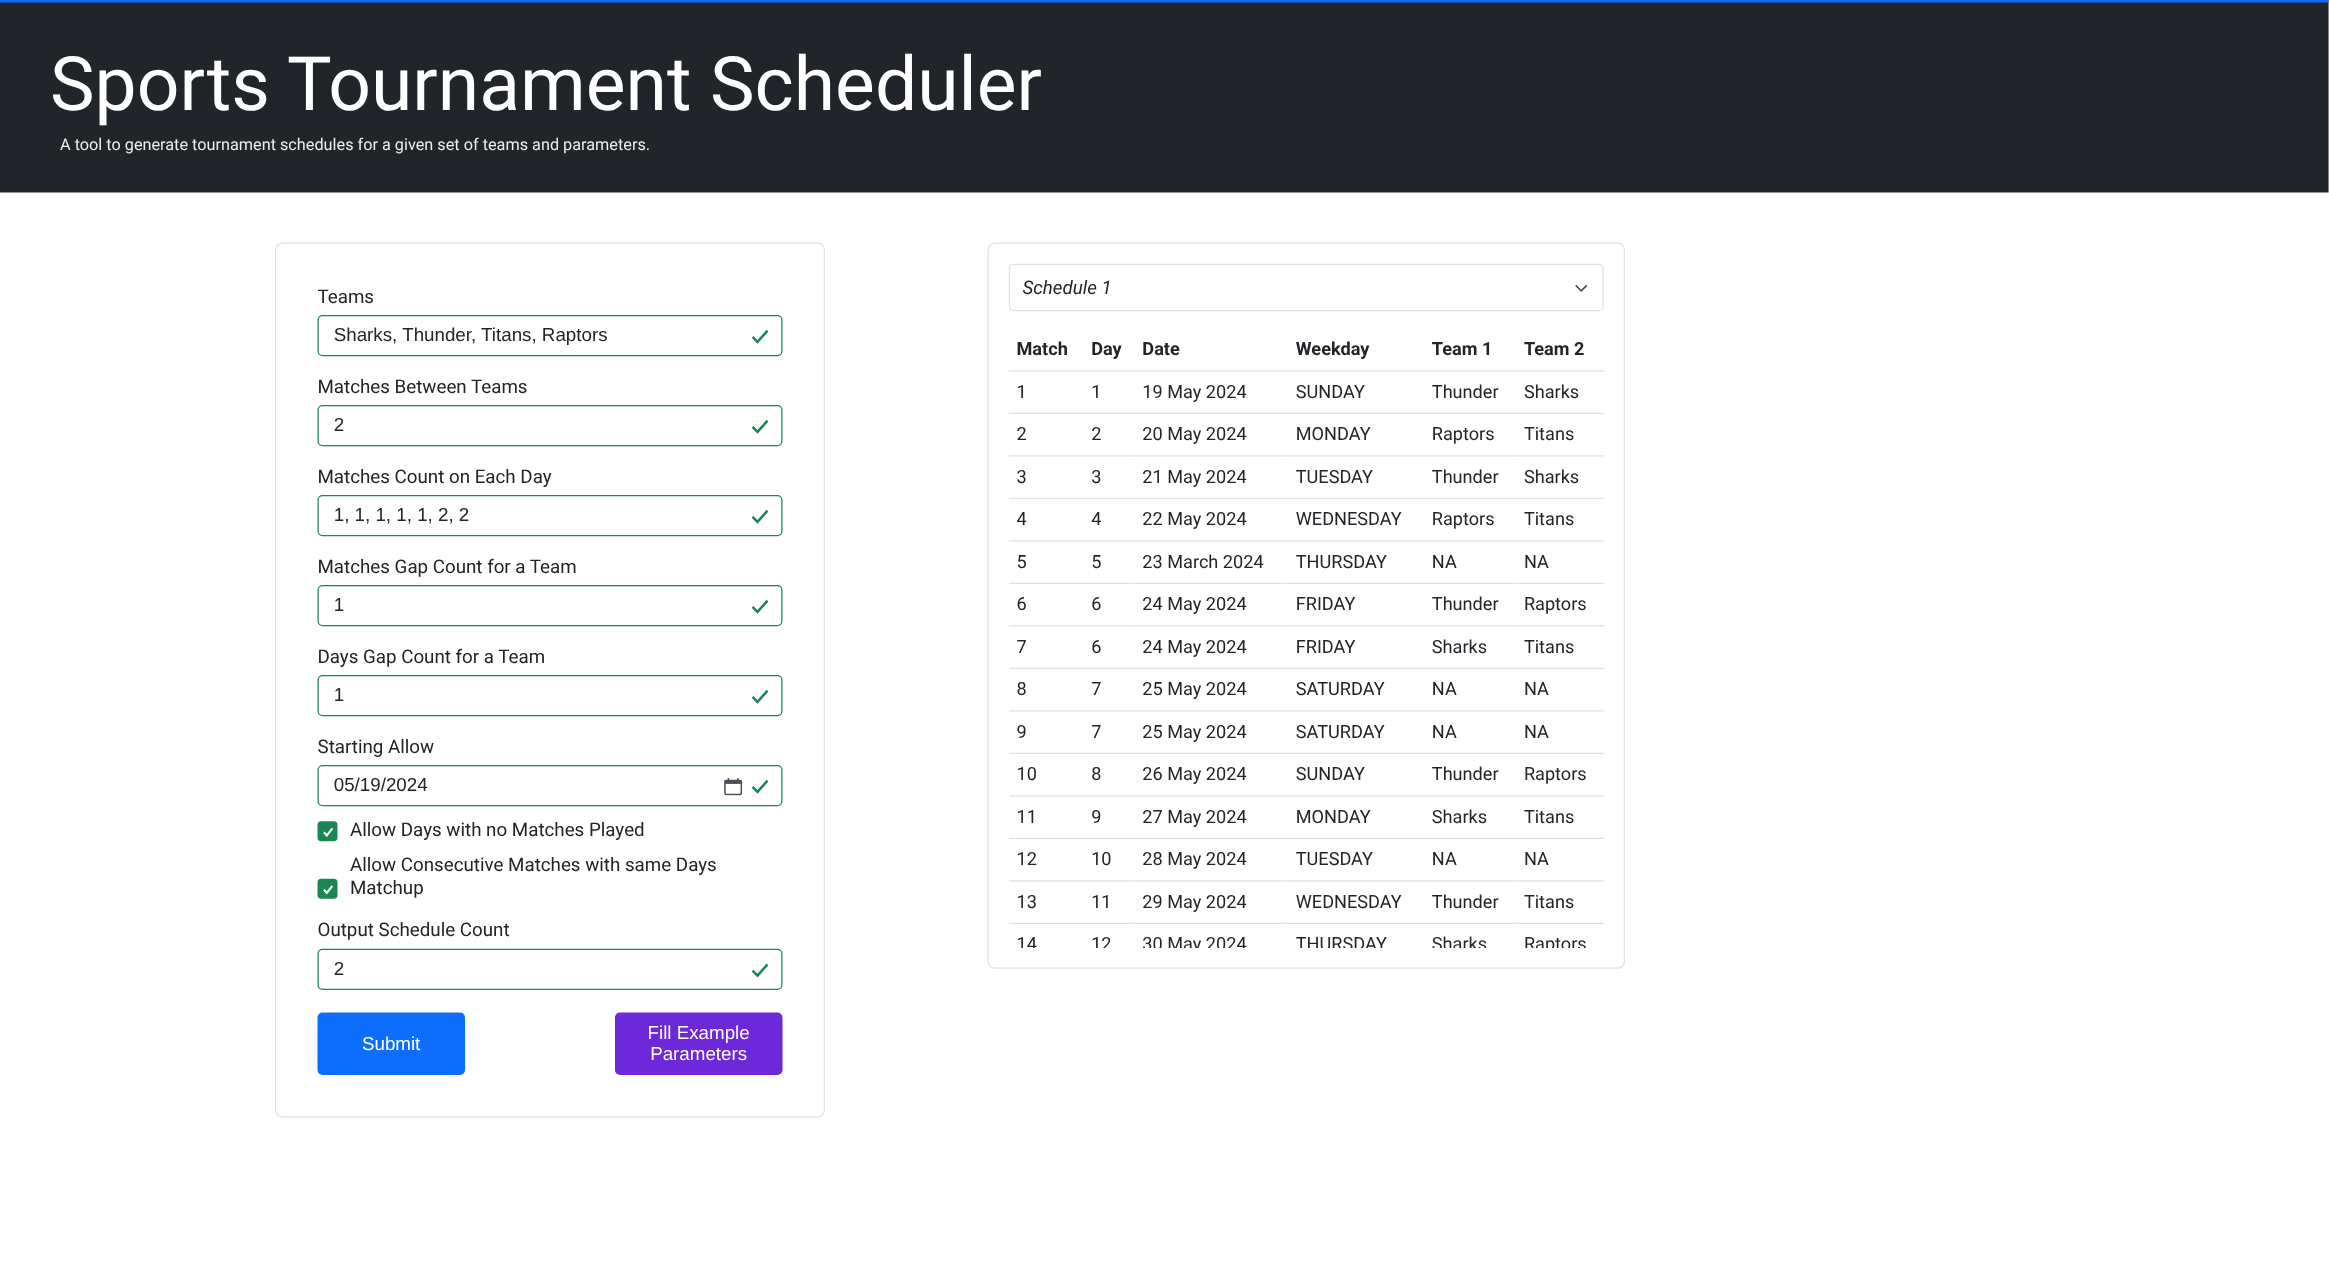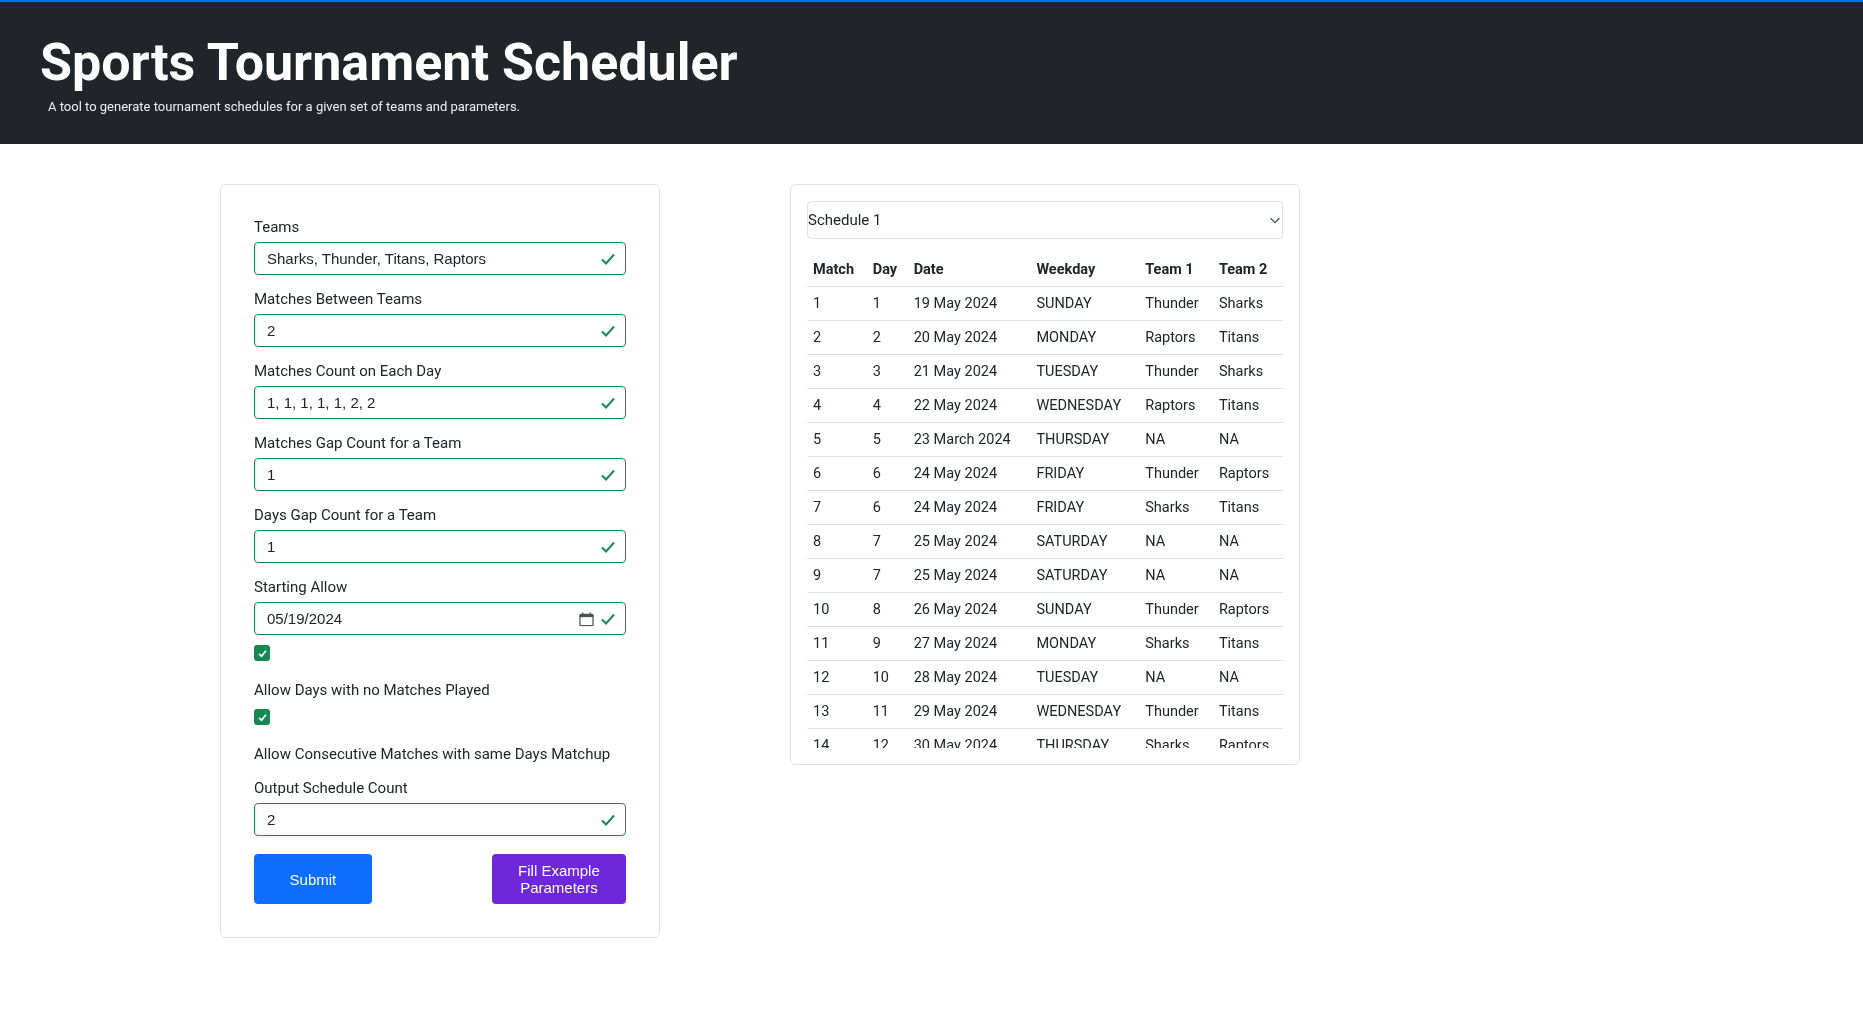--- a/index.html
+++ b/index.html
@@ -12,22 +12,22 @@
       background: #fff;
       color: #212529;
     }
     .header {
       background: #212529;
       color: #fff;
       padding: 30px 40px 30px 40px;
       border-top: 2px solid #0d6efd;
     }
     .header h1 {
-      font-size: 52px;
-      font-weight: 700;
+      font-size: 60px;
+      font-weight: 400;
       margin-bottom: 6px;
     }
     .header p {
       font-size: 13px;
       margin-left: 8px;
       color: #eee;
     }
     .container {
       display: flex;
       gap: 130px;
@@ -99,25 +99,24 @@
       color: #495057;
       pointer-events: none;
     }
     .calendar-icon svg {
       width: 15px;
       height: 15px;
       display: block;
     }
     .checkbox-row {
       display: flex;
-      align-items: flex-start;
-      gap: 20px;
+      align-items: flex-end;
+      gap: 10px;
       margin-top: 10px;
       margin-bottom: 4px;
-      flex-direction: column;
     }
     .checkbox-row:first-of-type {
       margin-top: 16px;
     }
     .checkbox {
       width: 16px;
       height: 16px;
       background: #198754;
       border-radius: 3px;
       display: flex;
@@ -151,26 +150,27 @@
       color: #fff;
       width: 175px;
     }
     .btn-secondary {
       background: #6d28d9;
       color: #fff;
     }
     .dropdown {
       border: 1px solid #dee2e6;
       border-radius: 4px;
-      padding: 9px 0;
+      padding: 9px 10px;
       display: flex;
       justify-content: space-between;
       align-items: center;
       margin-bottom: 14px;
       cursor: pointer;
+      font-style: italic;
     }
     .dropdown-label {
       font-size: 15px;
       color: #212529;
     }
     .chevron {
       color: #495057;
     }
     .chevron svg {
       width: 14px;

